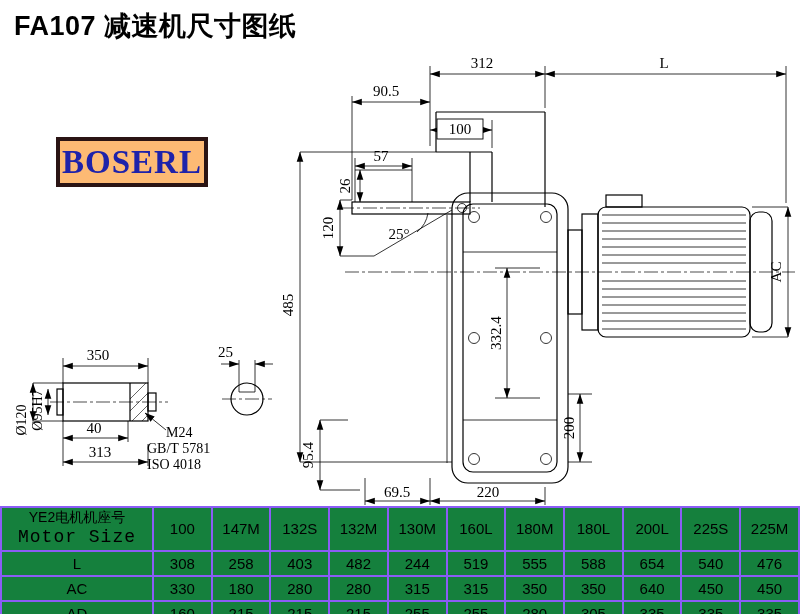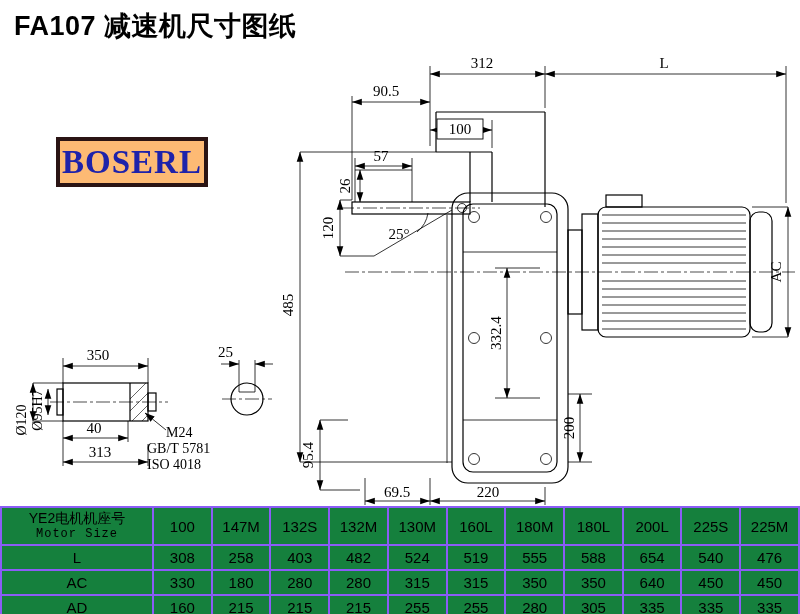--- a/index.html
+++ b/index.html
@@ -13,21 +13,21 @@
   svg .ln { stroke:#000; stroke-width:1.2; fill:none; }
   svg .tn { stroke:#000; stroke-width:0.8; fill:none; }
   svg .hx { stroke:#000; stroke-width:0.6; fill:none; }
   svg .cl { stroke:#000; stroke-width:0.7; fill:none; stroke-dasharray:14 3 3 3; }
   svg text.d { font-family:"Liberation Serif",serif; font-size:15px; fill:#000; }
   svg text.s { font-family:"Liberation Serif",serif; font-size:14px; fill:#000; }
   .dim-table { position:absolute; left:0; top:506px; width:800px; border-collapse:collapse; table-layout:fixed; }
   .dim-table td { border:2px solid #8b5cf6; text-align:center; vertical-align:middle; font-size:15px; padding:0; height:25px; background:#15803d; }
   .dim-table tr.hdr td { height:38px; }
   .hdr-label div { font-size:14px; line-height:1.3; }
-  .hdr-label .en { font-family:"Liberation Mono",monospace; font-size:12px; letter-spacing:1px;text-align:center; }
+  .hdr-label .en { font-family:"Liberation Mono",monospace; font-size:18px; letter-spacing:1px;text-align:center; }
 </style>
 </head>
 <body>
 
 <div class="page">
 
   <div class="title">FA107 减速机尺寸图纸</div>
 
   <div class="logo">
     <span>BOSERL</span>
@@ -261,21 +261,21 @@
         <td>200L</td>
         <td>225S</td>
         <td>225M</td>
       </tr>
       <tr>
         <td>L</td>
         <td>308</td>
         <td>258</td>
         <td>403</td>
         <td>482</td>
-        <td>524</td>
+        <td>244</td>
         <td>519</td>
         <td>555</td>
         <td>588</td>
         <td>654</td>
         <td>540</td>
         <td>476</td>
       </tr>
       <tr>
         <td>AC</td>
         <td>330</td>

